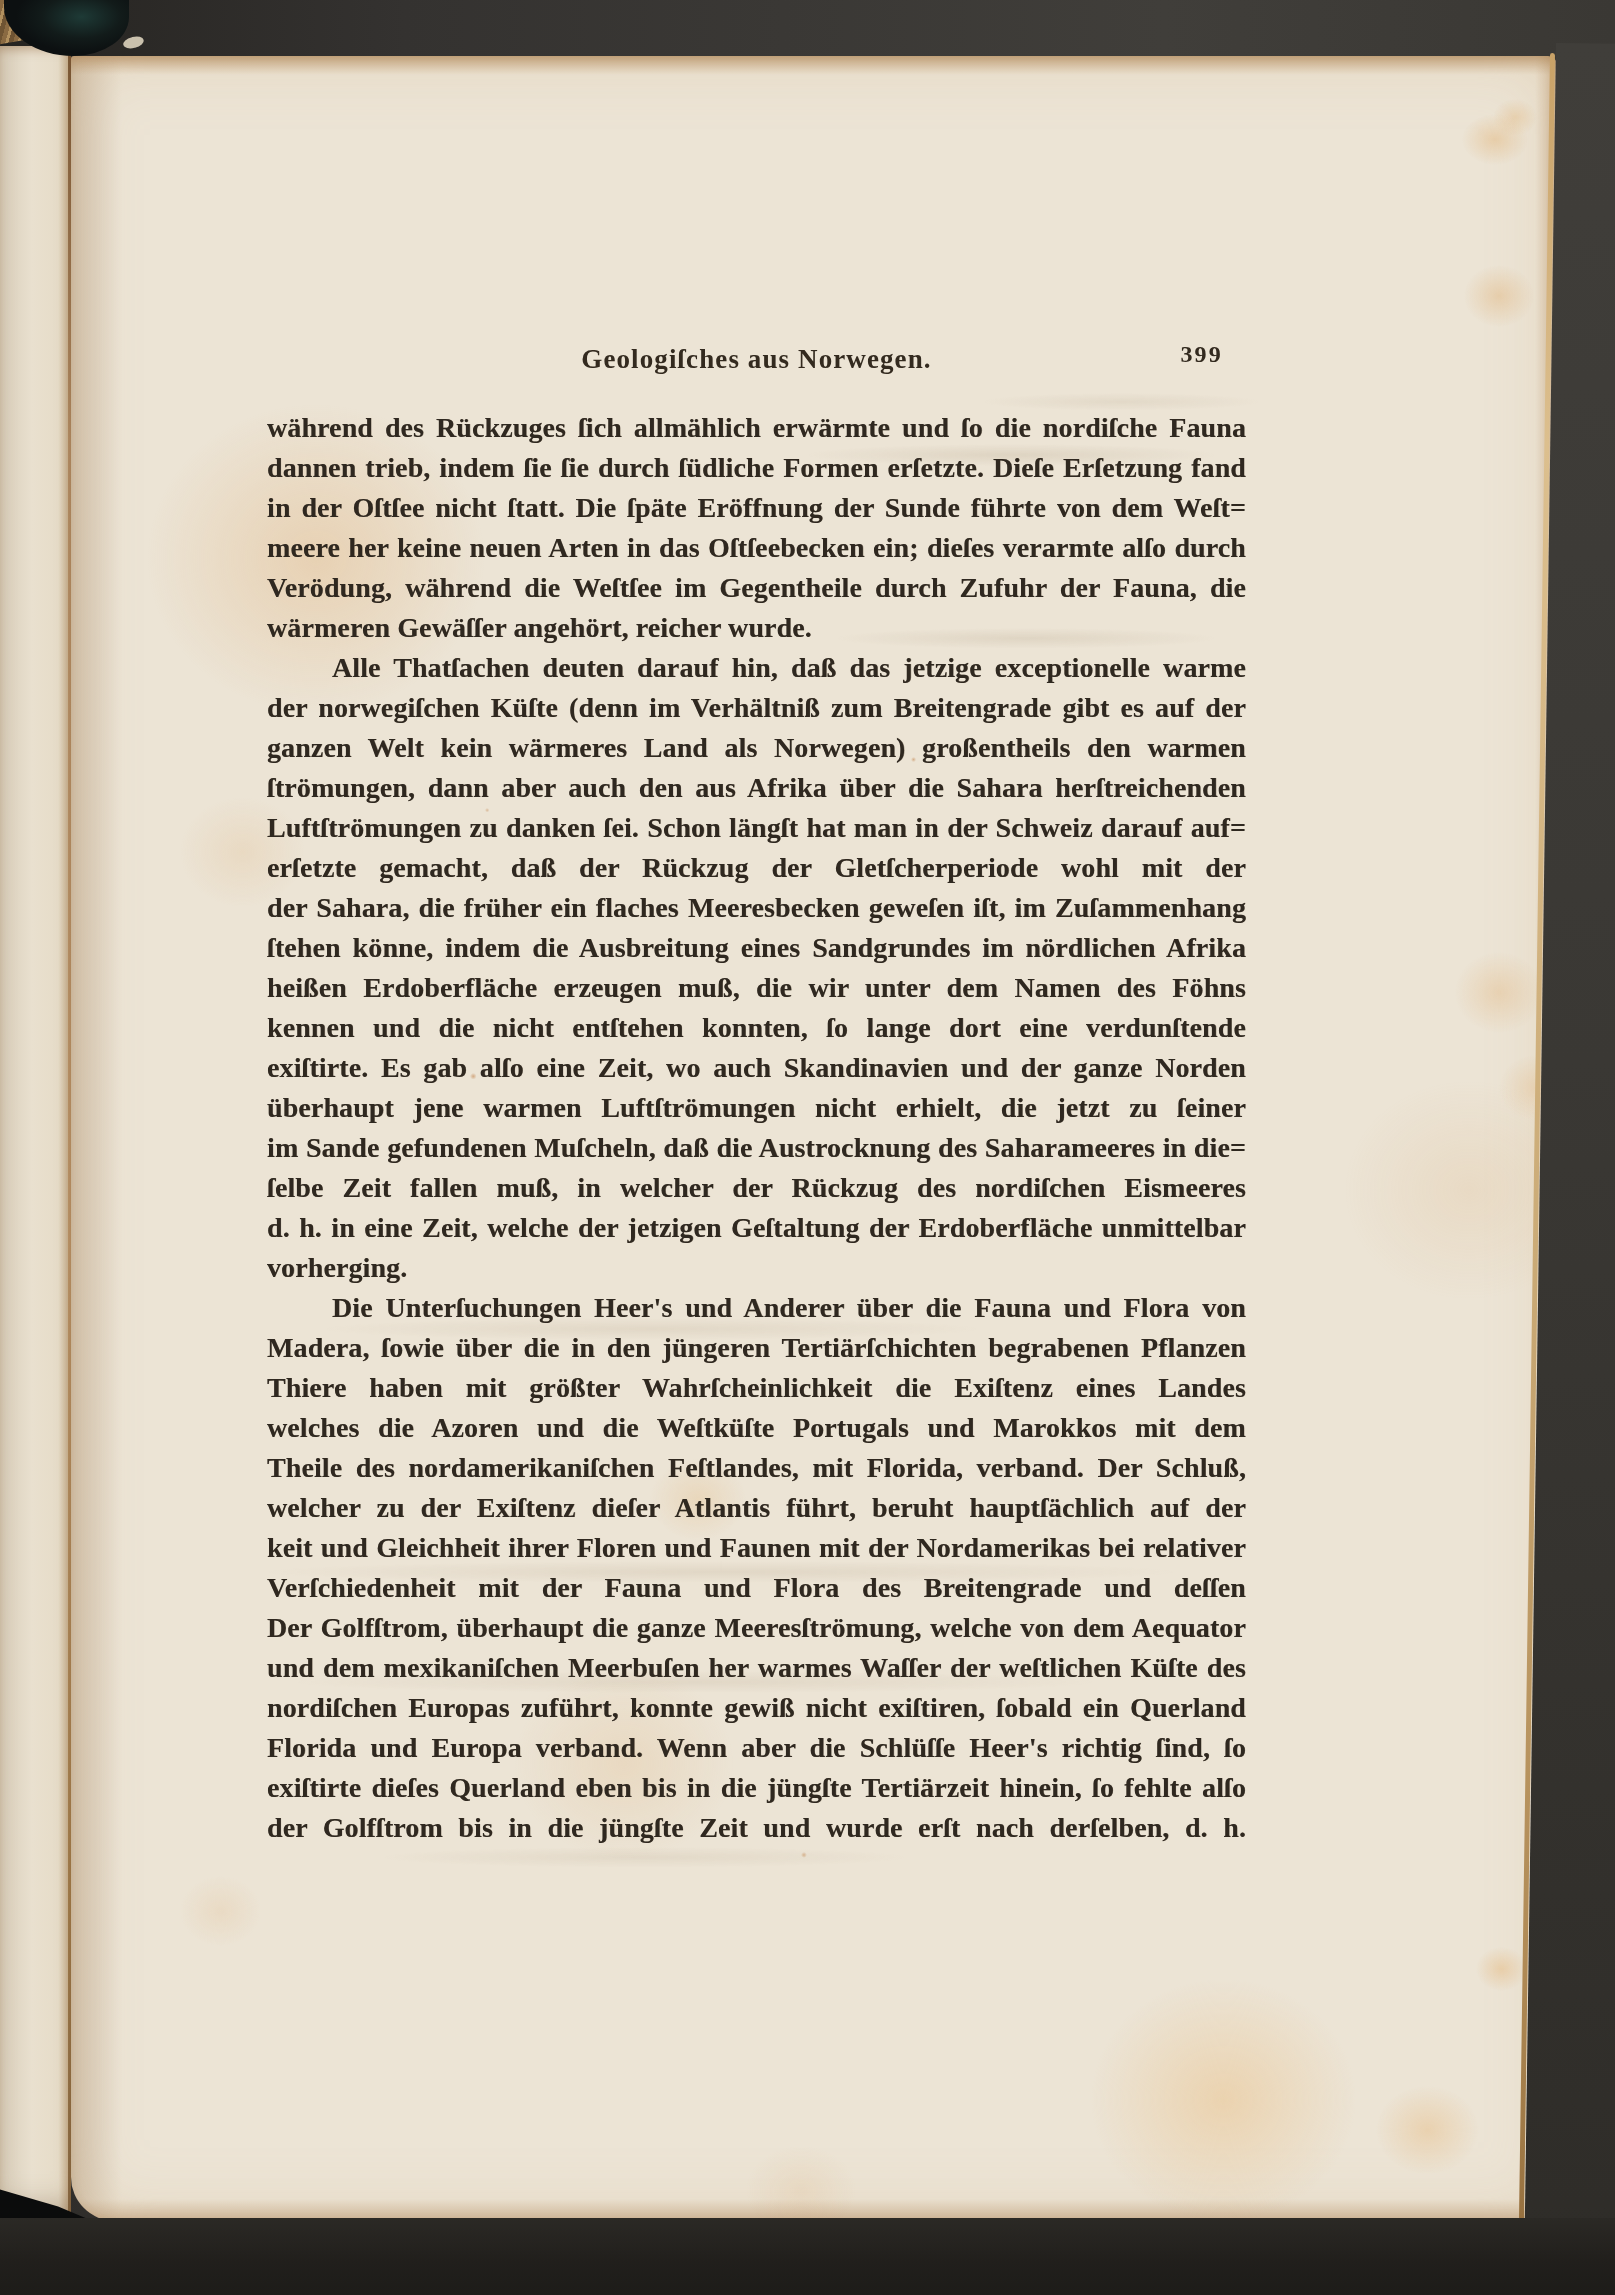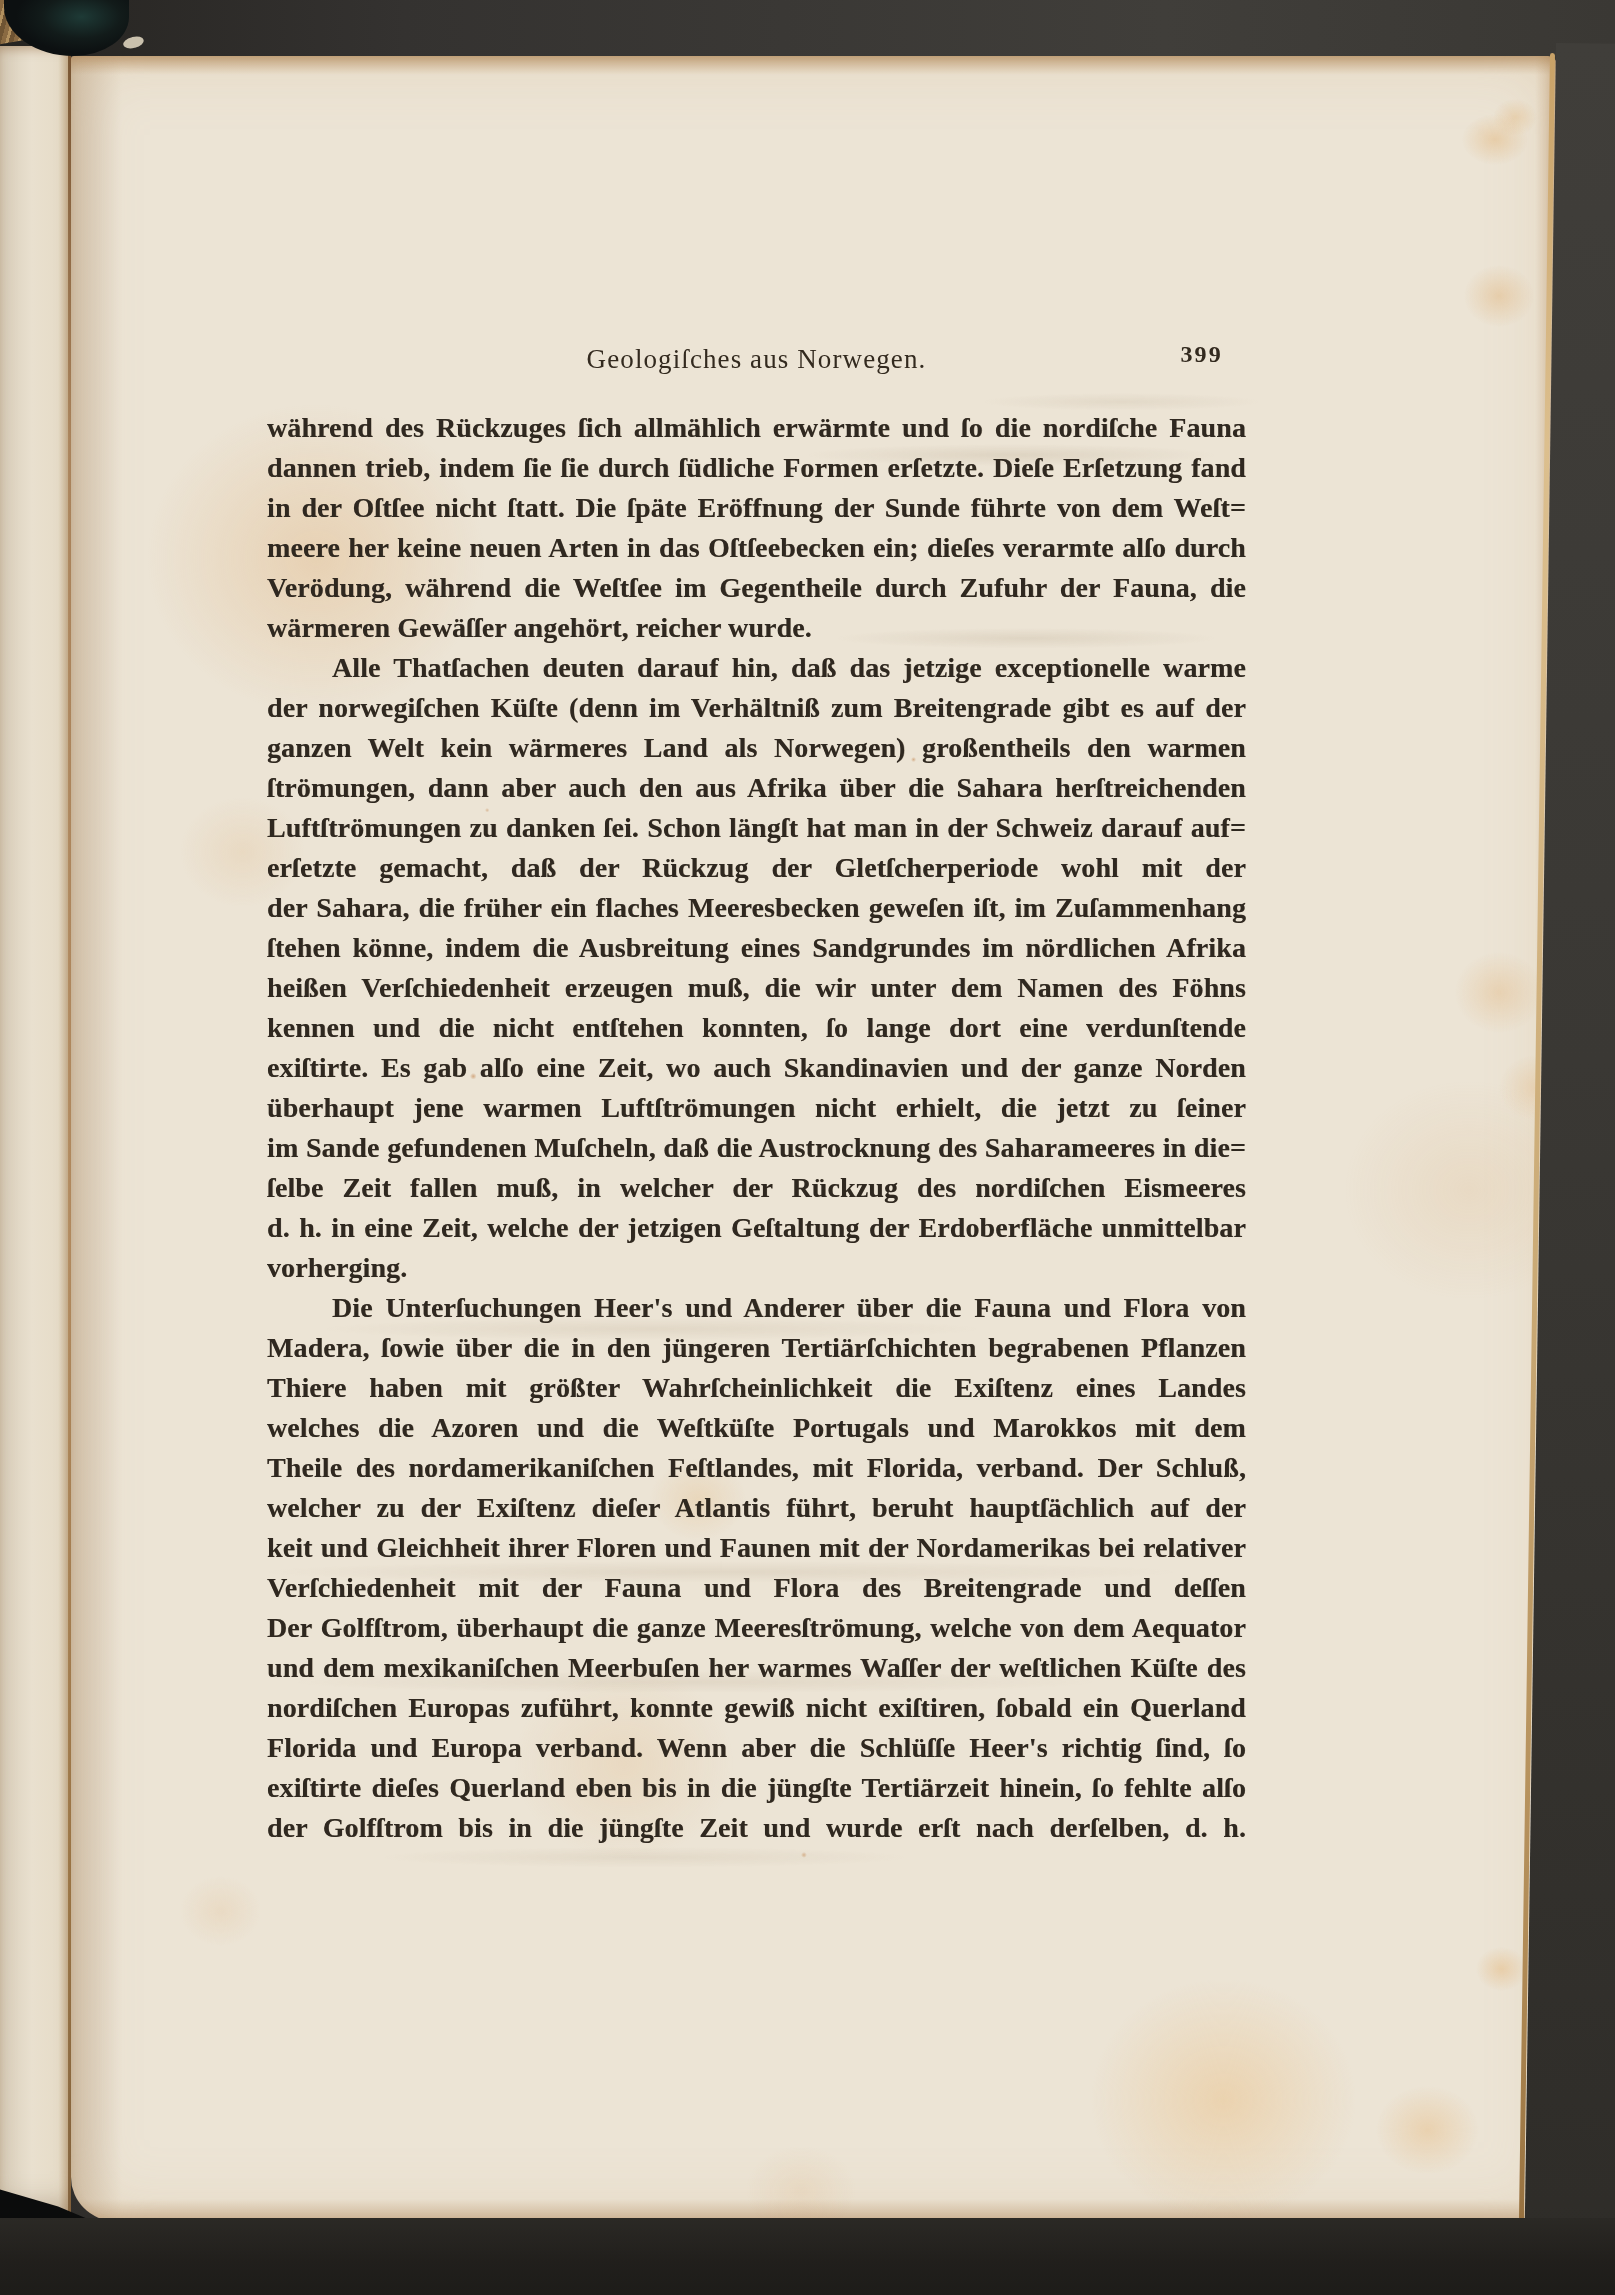--- a/index.html
+++ b/index.html
@@ -84,21 +84,21 @@
       radial-gradient(closest-side, rgba(150,128,95,.15), rgba(150,128,95,0)),
       radial-gradient(closest-side, rgba(150,128,95,.12), rgba(150,128,95,0)),
       radial-gradient(closest-side, rgba(150,128,95,.13), rgba(150,128,95,0)),
       radial-gradient(closest-side, rgba(150,128,95,.12), rgba(150,128,95,0)),
       radial-gradient(closest-side, rgba(150,128,95,.11), rgba(150,128,95,0)),
       radial-gradient(closest-side, rgba(150,128,95,.11), rgba(150,128,95,0));
     background-size:411px 22px, 382px 20.6px, 661px 22px, 918px 22px, 808px 22px, 529px 20.6px, 279px 17.6px;
     background-position:735px 388px, 764px 572px, 250px 1262px, 191px 1505px, 220px 1615px, 309px 1791px, 911px 337px;}
   
   .running-head{position:absolute;left:196px;top:288px;width:979px;height:37px;color:#332a1f;}
-  .running-head .title{display:block;text-align:center;font-size:27px;font-weight:400;letter-spacing:1.1px;}
+  .running-head .title{display:block;text-align:center;font-size:27px;font-weight:700;letter-spacing:1.1px;}
   .running-head .folio{position:absolute;right:23px;top:-2.9px;font-size:24px;font-weight:700;letter-spacing:2.2px;}
   .body-lines{position:absolute;left:196px;top:352px;width:979px;color:#2f2820;
       font-size:28px;font-weight:700;letter-spacing:0.1px;
       text-shadow:0.3px 0.4px 0.5px rgba(60,45,25,.45);}
   .line{display:block;height:40px;line-height:40px;white-space:normal;
       text-align:justify;text-align-last:justify;overflow:hidden;}
   .line.indent{text-indent:65px;}
   .line.short{text-align-last:left;}
 </style>
 </head>
@@ -129,21 +129,21 @@
         </div>
         <div>
           <div class="line indent">Alle Thatſachen deuten darauf hin, daß das jetzige exceptionelle warme Klima</div>
           <div class="line">der norwegiſchen Küſte (denn im Verhältniß zum Breitengrade gibt es auf der</div>
           <div class="line">ganzen Welt kein wärmeres Land als Norwegen) großentheils den warmen Meeres=</div>
           <div class="line">ſtrömungen, dann aber auch den aus Afrika über die Sahara herſtreichenden warmen</div>
           <div class="line">Luftſtrömungen zu danken ſei.  Schon längſt hat man in der Schweiz darauf auf=</div>
           <div class="line">erſetzte gemacht, daß der Rückzug der Gletſcherperiode wohl mit der Austrocknung</div>
           <div class="line">der Sahara, die früher ein flaches Meeresbecken geweſen iſt, im Zuſammenhang</div>
           <div class="line">ſtehen könne, indem die Ausbreitung eines Sandgrundes im nördlichen Afrika jene</div>
-          <div class="line">heißen Verſchiedenheit erzeugen muß, die wir unter dem Namen des Föhns</div>
+          <div class="line">heißen Erdoberfläche erzeugen muß, die wir unter dem Namen des Föhns</div>
           <div class="line">kennen und die nicht entſtehen konnten, ſo lange dort eine verdunſtende Waſſerfläche</div>
           <div class="line">exiſtirte.  Es gab alſo eine Zeit, wo auch Skandinavien und der ganze Norden</div>
           <div class="line">überhaupt jene warmen Luftſtrömungen nicht erhielt, die jetzt zu ſeiner Erwärmung</div>
           <div class="line">im Sande gefundenen Muſcheln, daß die Austrocknung des Saharameeres in die=</div>
           <div class="line">ſelbe Zeit fallen muß, in welcher der Rückzug des nordiſchen Eismeeres ſtatthatte,</div>
           <div class="line">d. h. in eine Zeit, welche der jetzigen Geſtaltung der Erdoberfläche unmittelbar</div>
           <div class="line short">vorherging.</div>
         </div>
         <div>
           <div class="line indent">Die Unterſuchungen Heer's und Anderer über die Fauna und Flora von</div>

